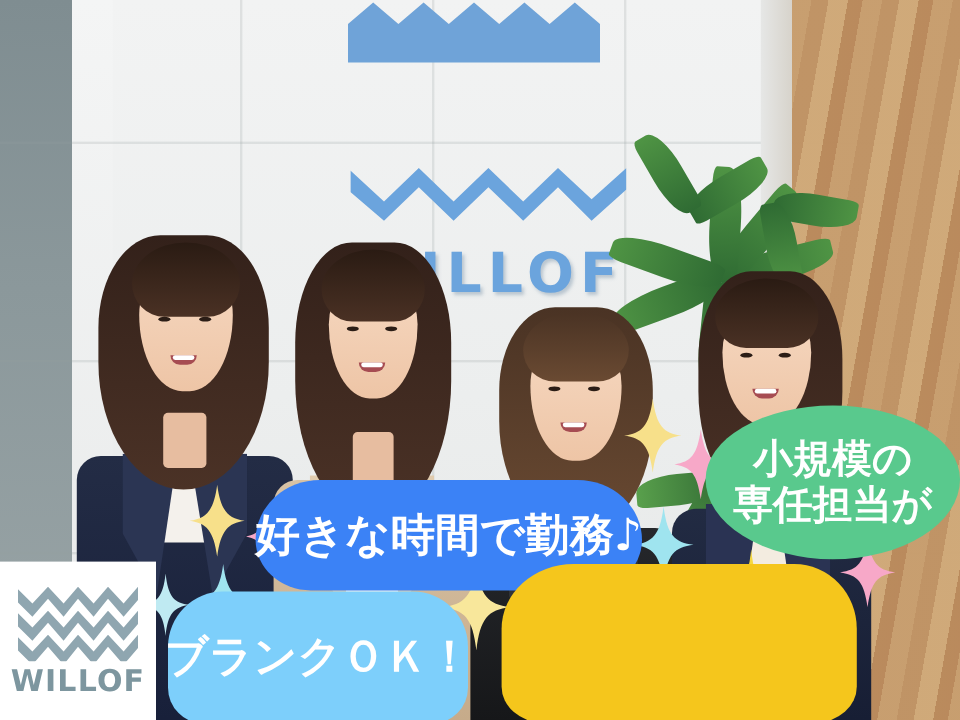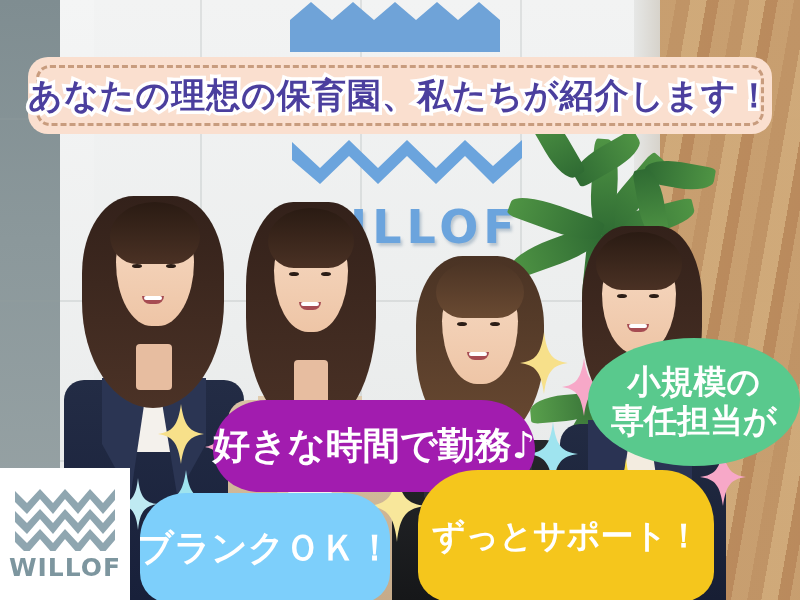--- a/index.html
+++ b/index.html
@@ -121,21 +121,21 @@
 
   
   .bubble {
     position:absolute; display:flex; flex-direction:column;
     align-items:center; justify-content:center; text-align:center;
     color:#ffffff; font-weight:700; line-height:1.18;
   }
   .bubble span { display:block; white-space:nowrap; }
 
   .bub-pink {
-    left:213px; top:400px; width:322px; height:92px; background:#a21caf;
+    left:213px; top:400px; width:322px; height:92px; background:#3b82f6;
     border-radius:56px 56px 48px 48px / 52px 52px 44px 44px;
     font-size:37px;
   }
   .bub-green {
     left:588px; top:338px; width:212px; height:128px; background:#59c98d;
     border-radius:50% 50% 50% 50% / 48% 48% 52% 52%;
     font-size:33px;
   }
   .bub-blue {
     left:140px; top:493px; width:250px; height:110px; background:#7dcffb;
@@ -351,39 +351,35 @@
     <svg width="46" height="58" viewBox="0 0 46 58">
         <path d="M23 0 C26 21 31 27 46 29 C31 31 26 37 23 58 C20 37 15 31 0 29 C15 27 20 21 23 0Z" fill="#f7a8c8"></path>
       </svg>
   </div>
   <div class="spark" style="left:594px; top:458px;">
     <svg width="64" height="78" viewBox="0 0 64 78">
         <path d="M32 0 C35 29 42 37 64 39 C42 41 35 49 32 78 C29 49 22 41 0 39 C22 37 29 29 32 0Z" fill="#f5d840"></path>
       </svg>
   </div>
 
-  <div class="banner">
-    <div class="banner-text">あなたの理想の保育園、私たちが紹介します！</div>
-  </div>
 
   <div class="bubble bub-pink">
     <span>好きな時間で勤務♪</span>
   </div>
 
   <div class="bubble bub-green">
     <span>小規模の</span>
     <span>専任担当が</span>
   </div>
 
   <div class="bubble bub-blue">
     <span>ブランクＯＫ！</span>
   </div>
 
   <div class="bubble bub-yellow">
-    <span>ずっとサポート！</span>
   </div>
 
   <div class="logo-box">
     <svg width="100" height="62" viewBox="0 0 100 62">
       <polygon points="0,2 0,13 12,25 25,10 38,25 50,10 63,25 75,10 88,25 100,11 100,0 88,14 75,0 63,14 50,0 38,14 25,0 12,14" fill="#8fa6b0"></polygon>
       <polygon points="0,22 0,33 12,45 25,30 38,45 50,30 63,45 75,30 88,45 100,31 100,20 88,34 75,20 63,34 50,20 38,34 25,20 12,34" fill="#8fa6b0"></polygon>
       <polygon points="0,42 0,53 12,65 25,50 38,65 50,50 63,65 75,50 88,65 100,51 100,40 88,54 75,40 63,54 50,40 38,54 25,40 12,54" fill="#8fa6b0"></polygon>
     </svg>
     <div class="logo-text">WILLOF</div>
   </div>

